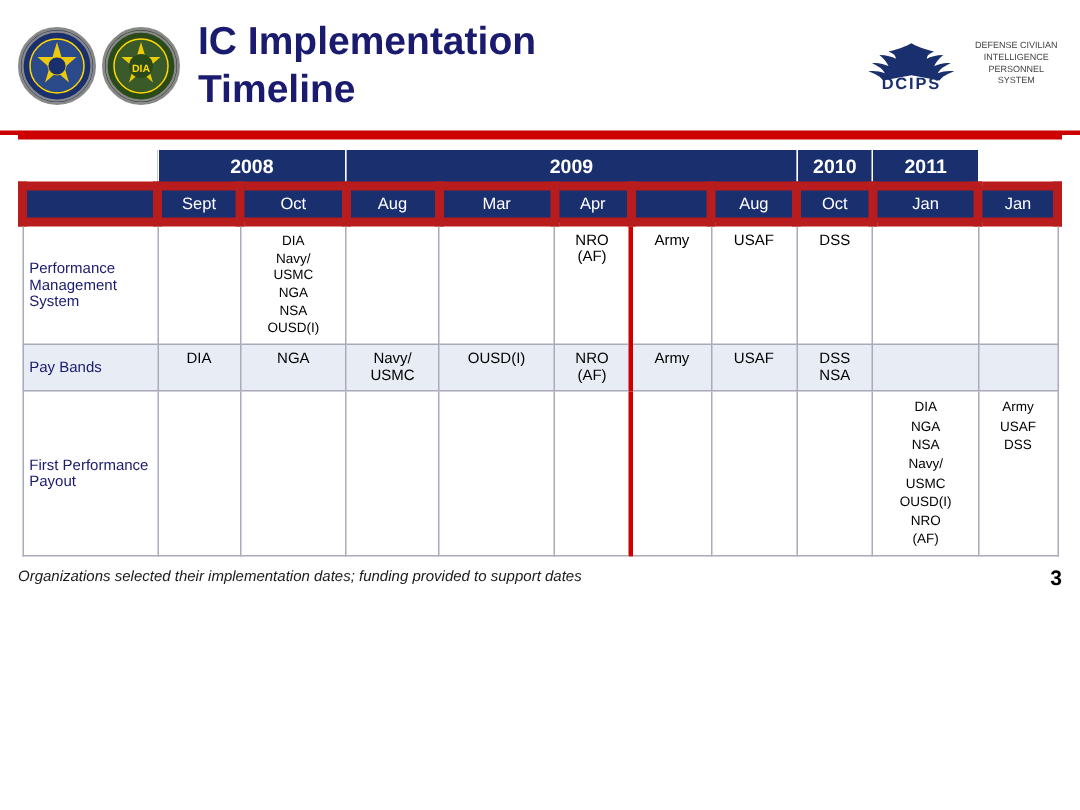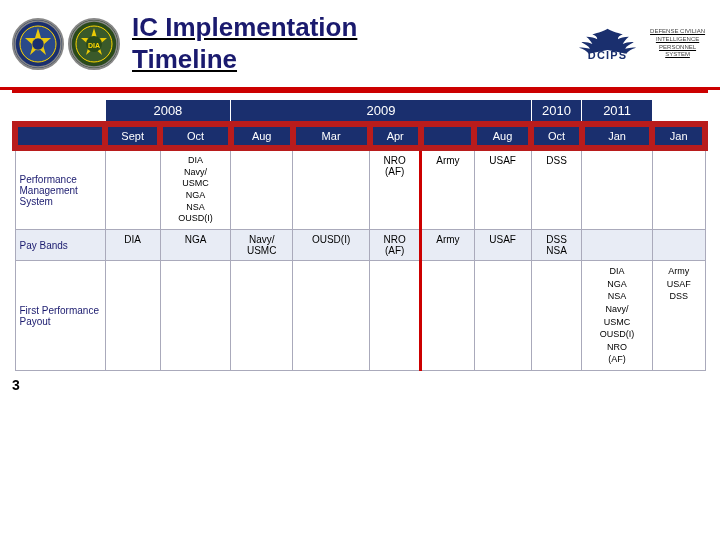--- a/index.html
+++ b/index.html
@@ -13,21 +13,20 @@
     }
 
     
     .header {
       display: flex;
       align-items: center;
       padding: 8px 12px;
       background: #fff;
       border-bottom: 3px solid #c00;
       height: 90px;
-      text-decoration: underline;
     }
     .header-logos {
       display: flex;
       align-items: center;
       gap: 4px;
       width: 110px;
     }
     .logo-circle {
       width: 52px;
       height: 52px;
@@ -88,21 +87,21 @@
       width: 100%;
       border-collapse: collapse;
       font-size: 11px;
     }
 
     
     .year-row th {
       background: #1a2f6e;
       color: #fff;
       text-align: center;
-      font-weight: normal;
+      font-weight: bold;
       font-size: 13px;
       padding: 3px 0;
       border: 1px solid #fff;
     }
     .year-row th.empty-th {
       background: #fff;
       border: none;
     }
 
     
@@ -257,14 +256,15 @@
         <td></td>
         <td></td>
         <td style="font-size:9px; line-height:1.4;">DIA<br>NGA<br>NSA<br>Navy/<br>USMC<br>OUSD(I)<br>NRO<br>(AF)</td>
         <td style="font-size:9px; line-height:1.4;">Army<br>USAF<br>DSS</td>
       </tr>
     </tbody>
   </table>
 </div>
 
 <div style="padding: 4px 12px; display:flex; align-items:center; justify-content:space-between;">
+  <div style="font-size:10px; font-style:italic; color:#1a1a1a;">Organizations selected their implementation dates; funding provided to support dates</div>
   <div style="font-size:14px; font-weight:bold; color:#000;">3</div>
 </div>
 
 </body></html>

